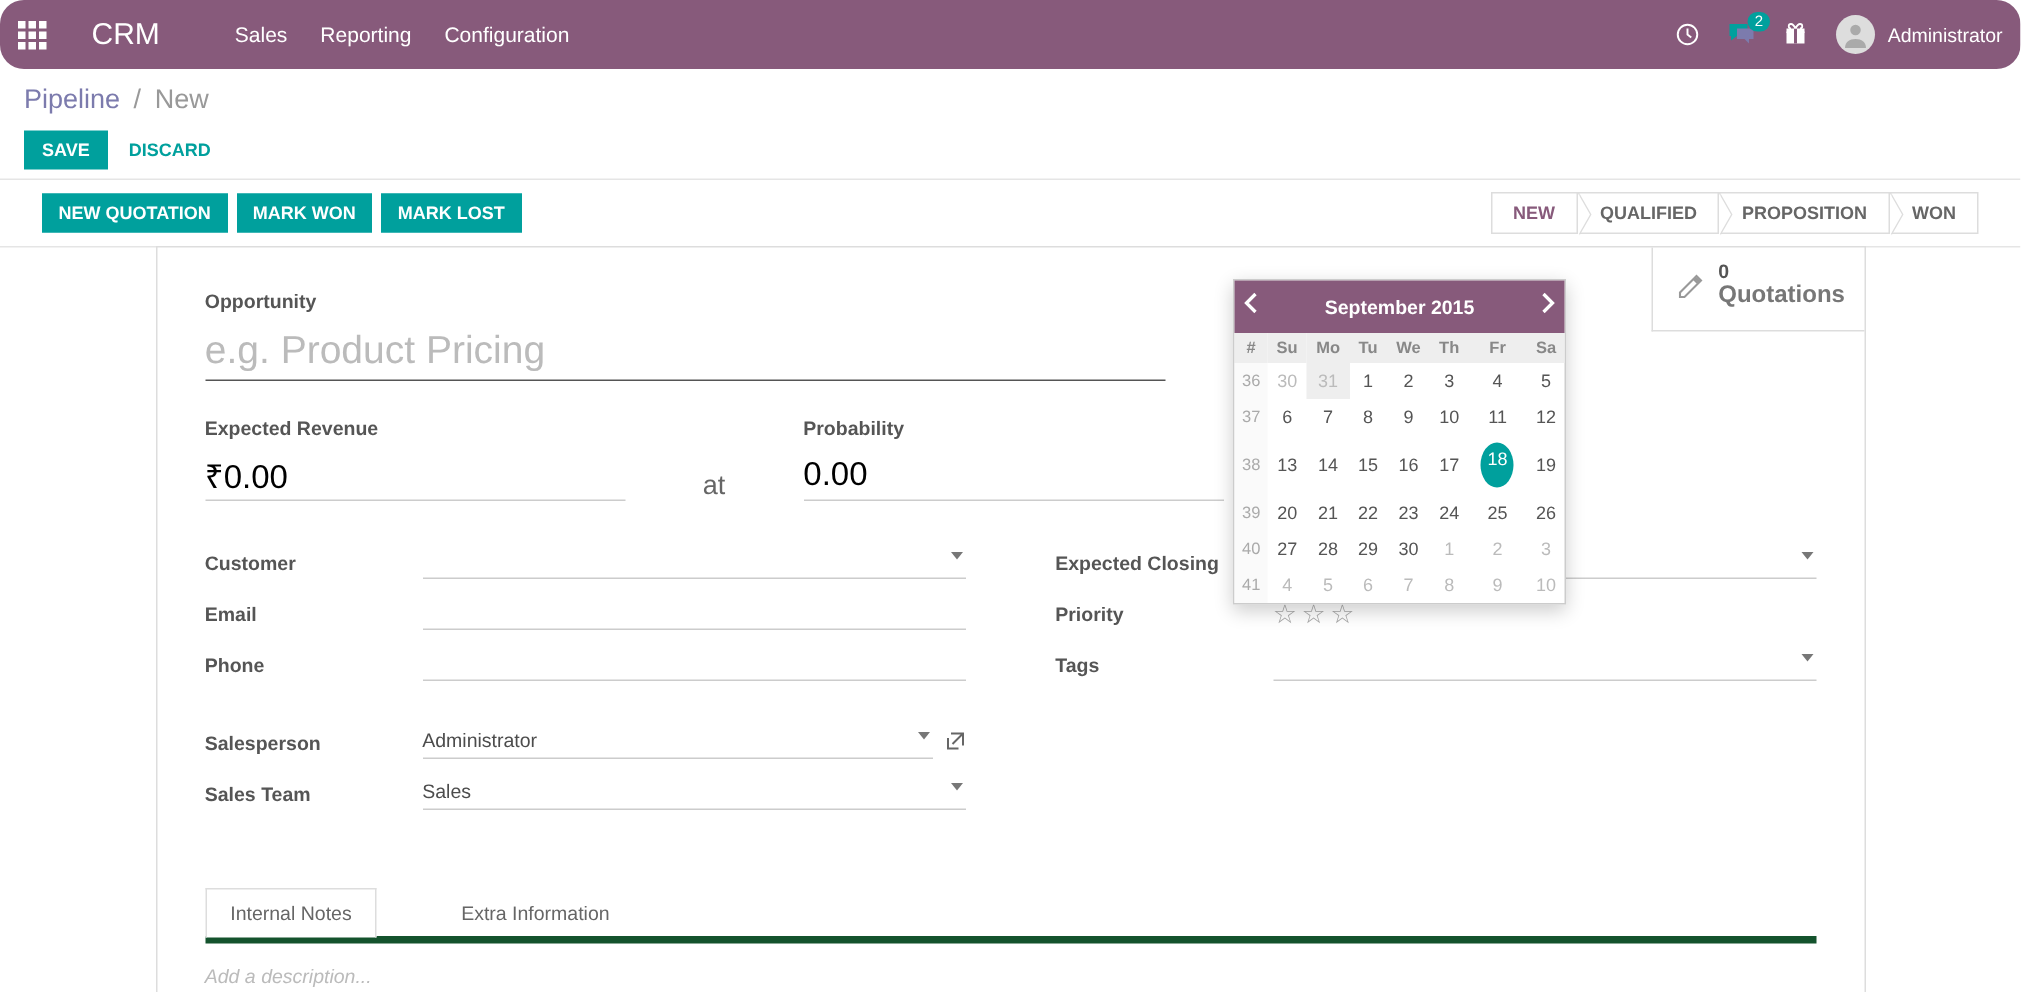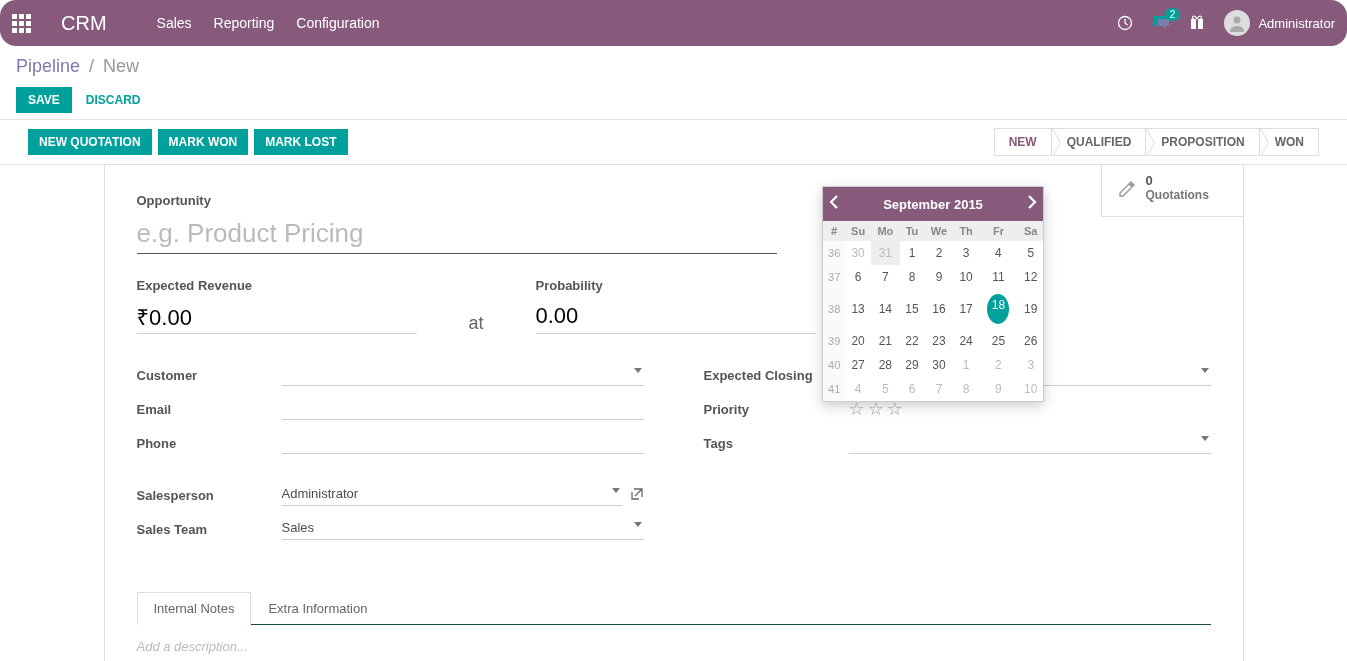--- a/index.html
+++ b/index.html
@@ -37,21 +37,21 @@
   .status-step.active { color: #875a7b; }
   .status-step::after { content: ''; position: absolute; right: -9px; top: 0; width: 0; height: 0; border-top: 14px solid transparent; border-bottom: 14px solid transparent; border-left: 8px solid #fff; z-index: 2; }
   .status-step::before { content: ''; position: absolute; right: -10px; top: 0; width: 0; height: 0; border-top: 14px solid transparent; border-bottom: 14px solid transparent; border-left: 8px solid #ddd; z-index: 1; }
   .status-step:last-child::after, .status-step:last-child::before { display: none; }
   
   
   .form-sheet { max-width: 1140px; margin: 0 auto; margin-top: -1px; border: 1px solid #ddd; background: #fff; position: relative; }
   .stat-box { position: absolute; right: 0; top: 0; border-left: 1px solid #ddd; border-bottom: 1px solid #ddd; padding: 8px 16px; display: flex; align-items: center; gap: 10px; cursor: pointer; width: 142px; }
   .stat-box .pencil { color: #999; }
   .stat-box .count { font-weight: bold; color: #555; }
-  .stat-box .label { color: #777; font-size: 12px; }
+  .stat-box .label { color: #777; font-size: 16px; }
   
   .form-body { padding: 28px 32px 10px; }
   .label { font-weight: bold; font-size: 13px; color: #555; margin-bottom: 6px; display: block; }
   .big-input { width: 640px; font-size: 26px; border: none; border-bottom: 1px solid #555; padding: 4px 0; color: #999; outline: none; }
   .big-input::placeholder { color: #bbb; }
   
   .row { display: flex; gap: 40px; margin-top: 24px; align-items: flex-end; }
   .col { flex: 1; }
   .field-input { width: 100%; border: none; border-bottom: 1px solid #ccc; padding: 4px 0; font-size: 16px; outline: none; }
   .revenue-input { font-size: 22px; width: 280px; }
@@ -62,21 +62,21 @@
   .two-col { display: flex; gap: 60px; margin-top: 30px; }
   .two-col .col { flex: 1; }
   .field-row { display: flex; align-items: center; margin-bottom: 12px; }
   .field-row .flabel { width: 145px; font-weight: bold; font-size: 13px; color: #555; }
   .field-row .fvalue { flex: 1; border-bottom: 1px solid #ccc; padding: 2px 0; min-height: 22px; position: relative; }
   .caret { position: absolute; right: 2px; top: 4px; width: 0; height: 0; border-left: 4px solid transparent; border-right: 4px solid transparent; border-top: 5px solid #777; }
   .ext-link { margin-left: 8px; color: #666; }
   .stars { display: flex; gap: 3px; }
   .star { color: #aaa; font-size: 18px; cursor: pointer; }
   
-  .tabs { margin-top: 30px; border-bottom: 1px solid #14532d; display: flex; margin-left: 32px; margin-right: 32px; }
+  .tabs { margin-top: 30px; border-bottom: 5px solid #14532d; display: flex; margin-left: 32px; margin-right: 32px; gap: 39px; }
   .tab { padding: 8px 16px; border: 1px solid transparent; border-bottom: none; cursor: pointer; color: #666; font-size: 13px; }
   .tab.active { border-color: #ddd; background: #fff; margin-bottom: -1px; }
   .tab-body { padding: 14px 32px; color: #bbb; font-style: italic; }
   
   
   .datepicker { position: absolute; left: 822px; top: 186px; width: 222px; background: #fff; border: 1px solid #ccc; box-shadow: 0 4px 12px rgba(0,0,0,0.2); z-index: 100; }
   .dp-header { background: #875a7b; color: #fff; display: flex; align-items: center; justify-content: space-between; padding: 6px 0; font-weight: bold; }
   .dp-arrow { cursor: pointer; font-size: 16px; padding: 2px 6px; }
   .dp-table { width: 100%; border-collapse: collapse; }
   .dp-table th { background: #eee; color: #888; font-size: 11px; font-weight: bold; padding: 4px 0; text-align: center; }

